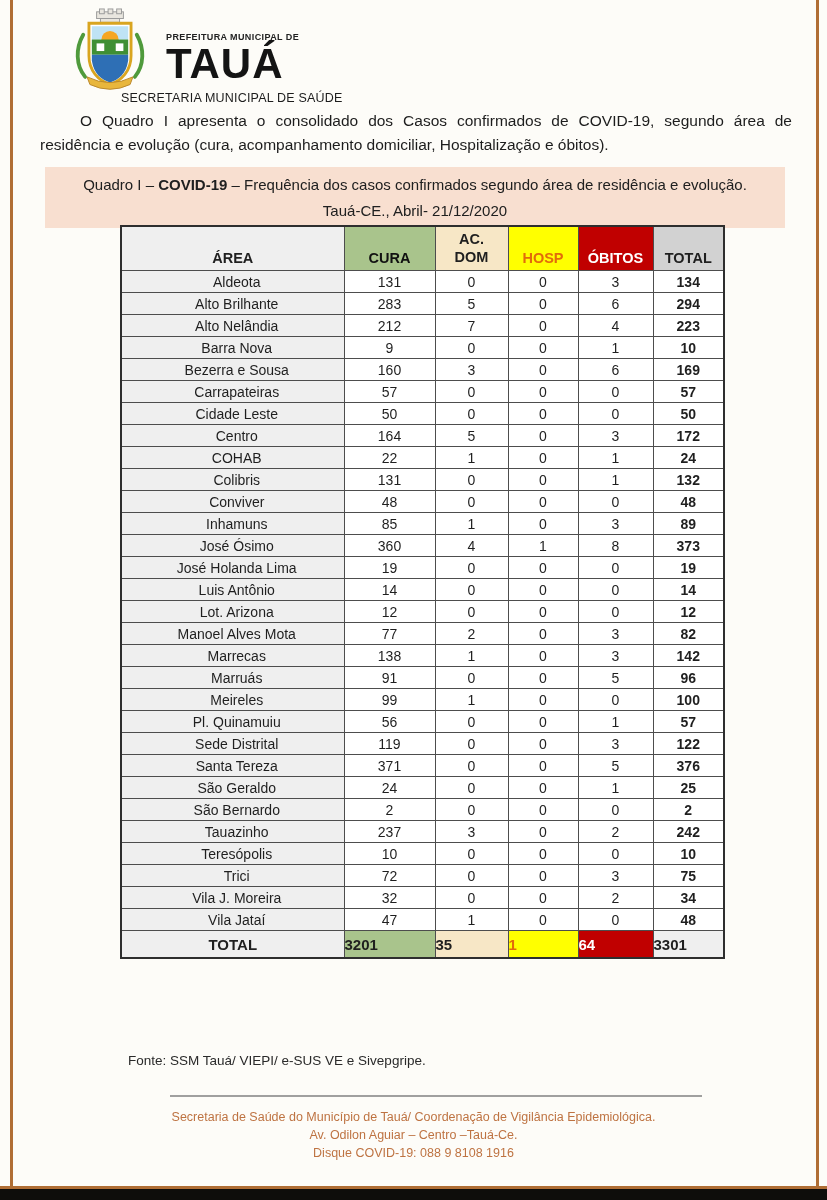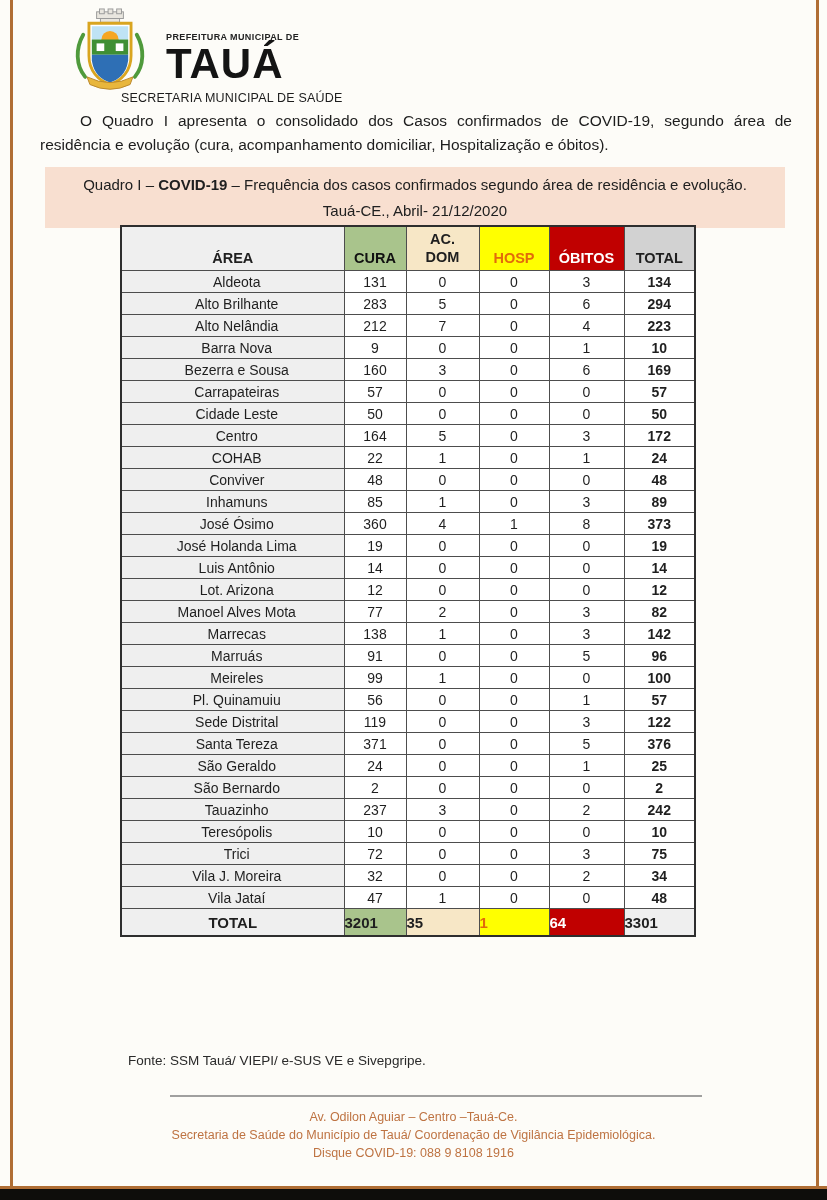--- a/index.html
+++ b/index.html
@@ -31,21 +31,21 @@
 
   .title-band{position:absolute; left:45px; top:167px; width:740px; background:var(--band-bg);
               text-align:center; font-size:15px; line-height:1.7; padding:5px 20px; color:#202020;}
   .title-band b{font-weight:bold;}
 
   .covid-table{position:absolute; left:120px; top:225px; border-collapse:collapse; font-size:14px;
                border:2px solid #2e2e2e;}
   .covid-table th,.covid-table td{border:1px solid #4d4d4d;}
   .covid-table thead th{vertical-align:bottom; font-weight:bold; height:41px; padding:3px 4px 4px; text-align:center; font-size:14.5px;}
   th.h-area{width:223px; background:var(--cell-gray); text-align:right; padding-right:36px;}
-  th.h-cura{width:62px; background:var(--cura-bg); color:#111;}
+  th.h-cura{width:91px; background:var(--cura-bg); color:#111;}
   th.h-acdom{width:73px; background:var(--acdom-bg); line-height:1.25;}
   th.h-hosp{width:70px; background:var(--hosp-bg); color:var(--hosp-text);}
   th.h-obitos{width:75px; background:var(--obitos-bg); color:var(--obitos-text);}
   th.h-total{width:71px; background:var(--total-header-bg);}
   .covid-table tbody td{height:22px; padding:0 4px; text-align:center; background:#fff;}
   .covid-table tbody td.c-area{background:var(--cell-gray); text-align:center; padding-left:12px;}
   .covid-table tbody td.c-total{font-weight:bold;}
   .covid-table tr.total-row td{height:27px; font-weight:bold; font-size:15px;}
   .total-row .t-label{background:var(--cell-gray); text-align:center;}
   .total-row .t-cura{background:var(--cura-bg);}
@@ -186,20 +186,28 @@
   </tr>
       <tr>
     <td class="c-area">COHAB</td>
     <td class="c-cura">22</td>
     <td class="c-acdom">1</td>
     <td class="c-hosp">0</td>
     <td class="c-obitos">1</td>
     <td class="c-total">24</td>
   </tr>
       <tr>
+    <td class="c-area">Colibris</td>
+    <td class="c-cura">131</td>
+    <td class="c-acdom">0</td>
+    <td class="c-hosp">0</td>
+    <td class="c-obitos">1</td>
+    <td class="c-total">132</td>
+  </tr>
+      <tr>
     <td class="c-area">Conviver</td>
     <td class="c-cura">48</td>
     <td class="c-acdom">0</td>
     <td class="c-hosp">0</td>
     <td class="c-obitos">0</td>
     <td class="c-total">48</td>
   </tr>
       <tr>
     <td class="c-area">Inhamuns</td>
     <td class="c-cura">85</td>
@@ -362,16 +370,16 @@
       <td class="t-obitos">64</td>
       <td class="t-total">3301</td>
     </tr>
   </tfoot>
 </table>
 
 <div class="source">Fonte: SSM Tauá/ VIEPI/ e-SUS VE e Sivepgripe.</div>
 
 <div class="footer-divider"></div>
 <div class="footer">
+  <div>Secretaria de Saúde do Município de Tauá/ Coordenação de Vigilância Epidemiológica.</div>
   <div>Av. Odilon Aguiar – Centro –Tauá-Ce.</div>
-  <div>Secretaria de Saúde do Município de Tauá/ Coordenação de Vigilância Epidemiológica.</div>
   <div>Disque COVID-19: 088 9 8108 1916</div>
 </div>
 
 </body></html>

